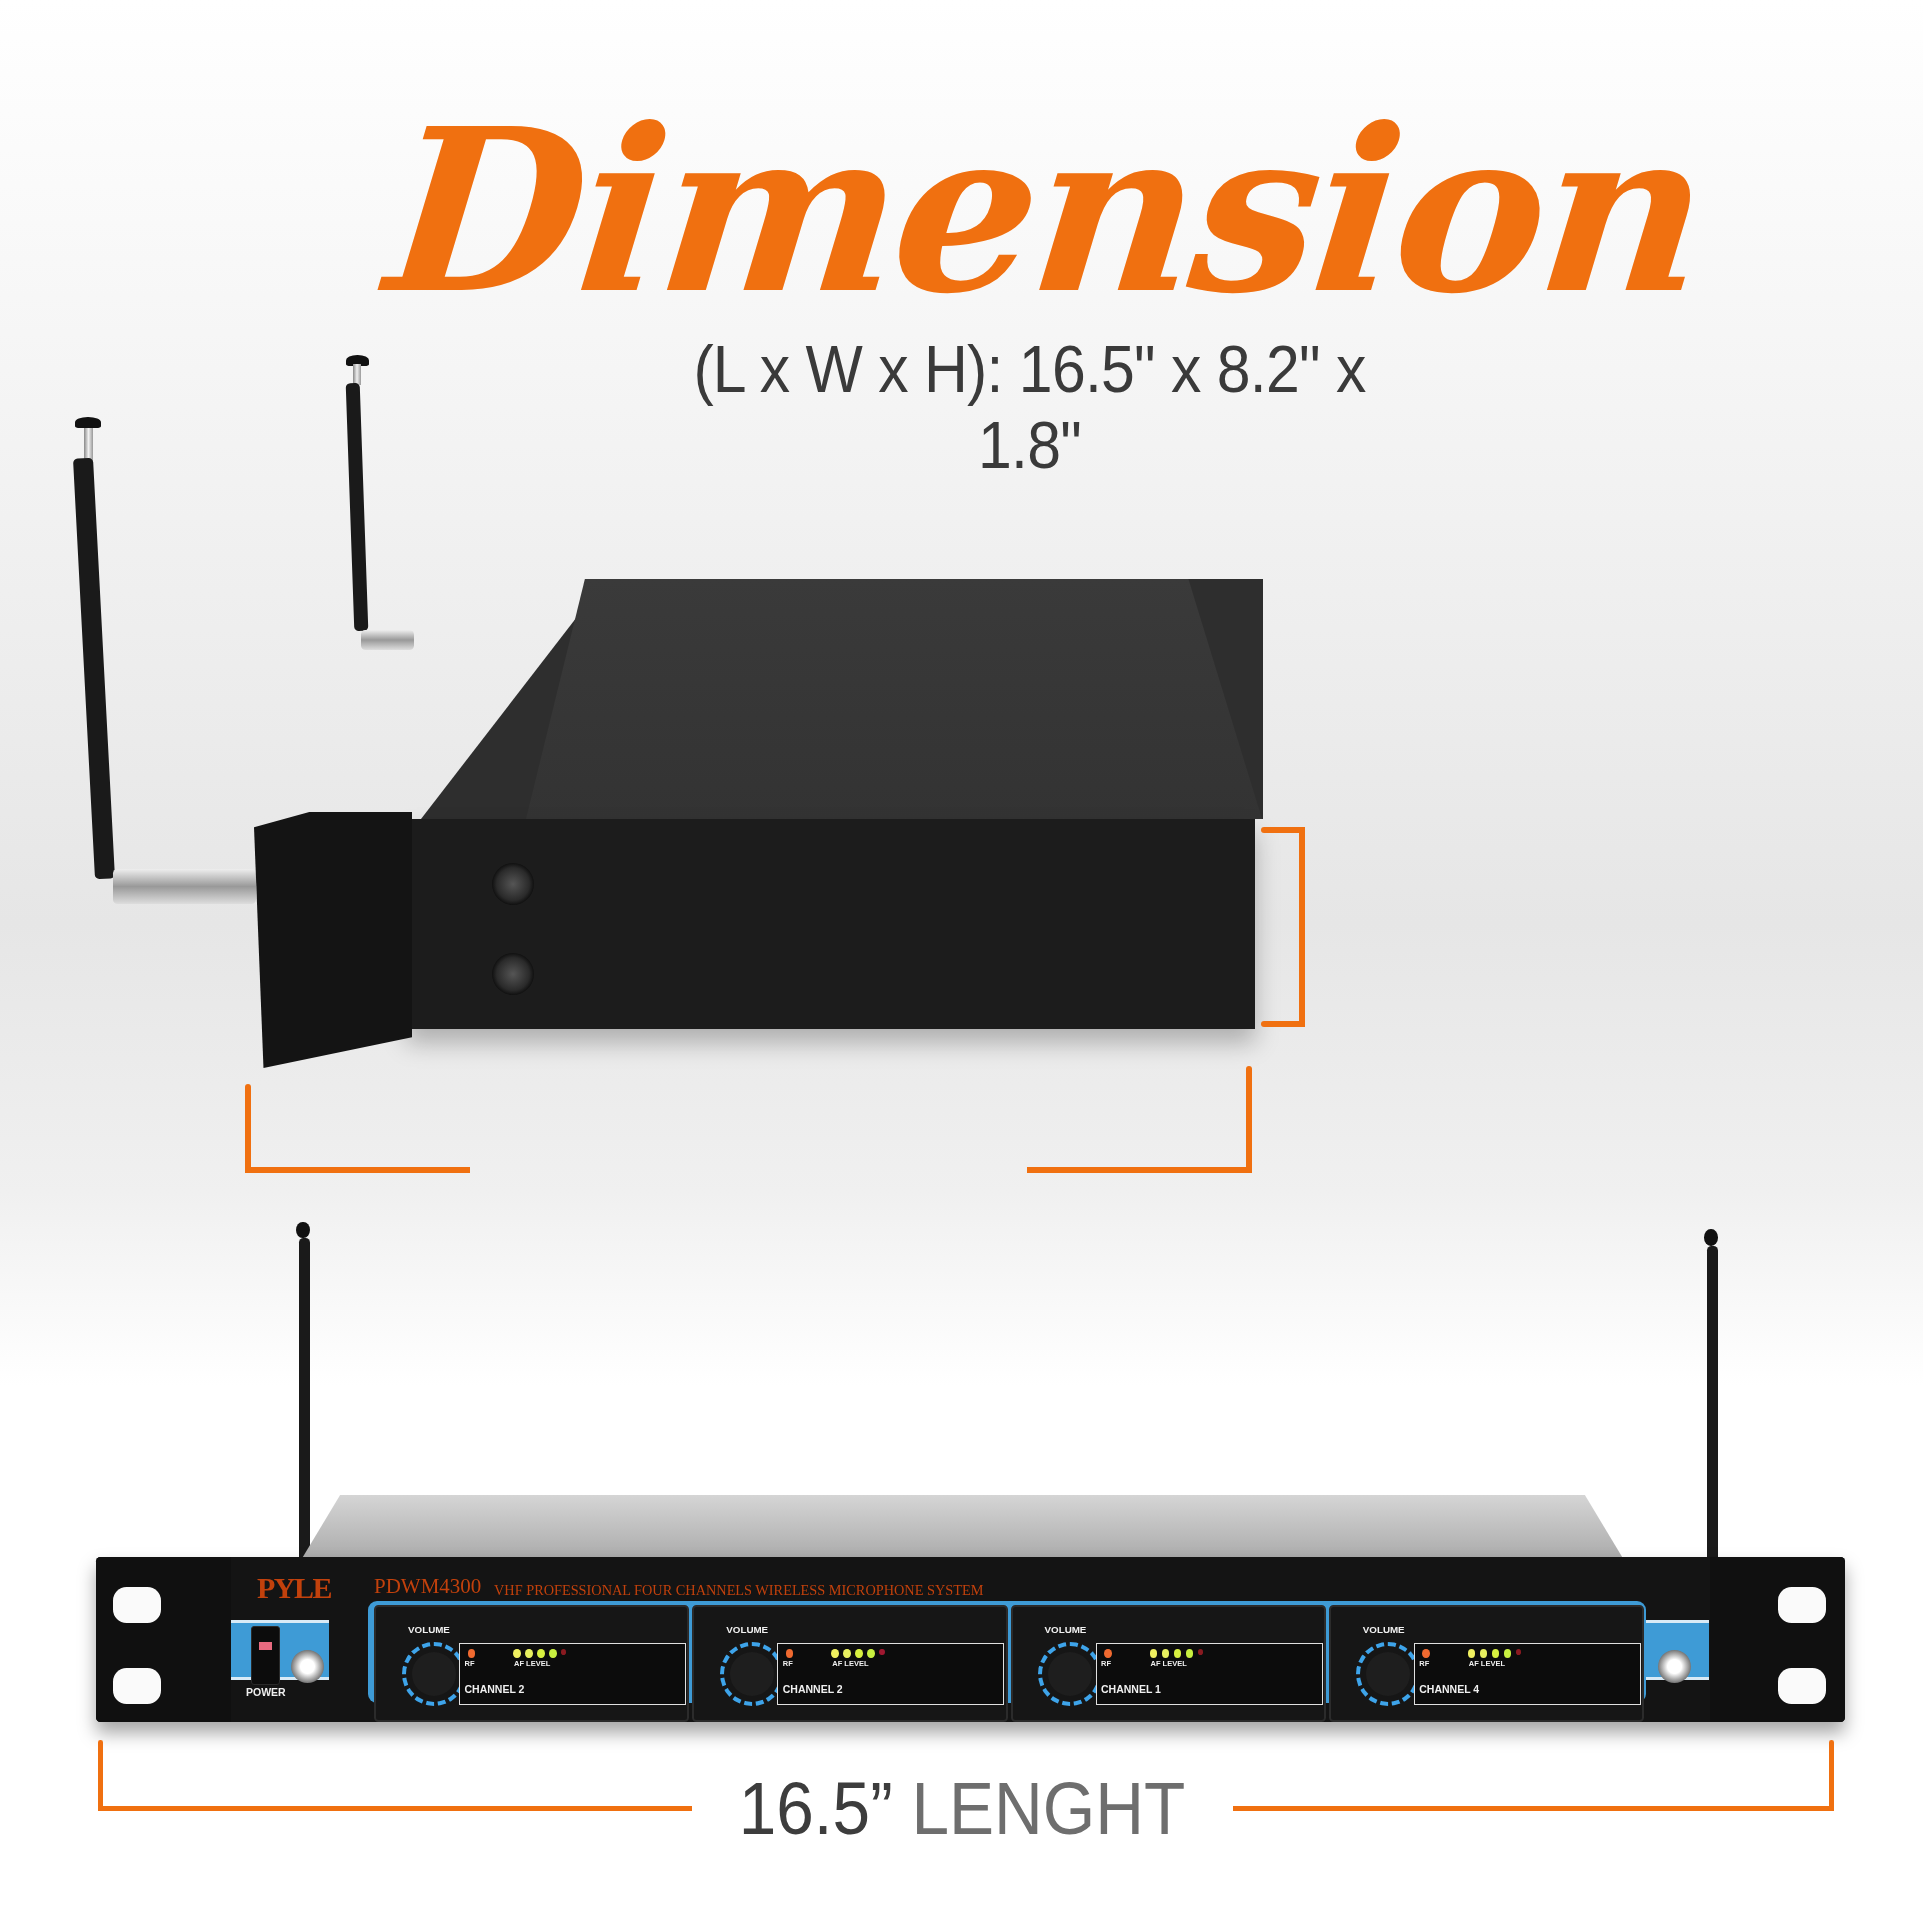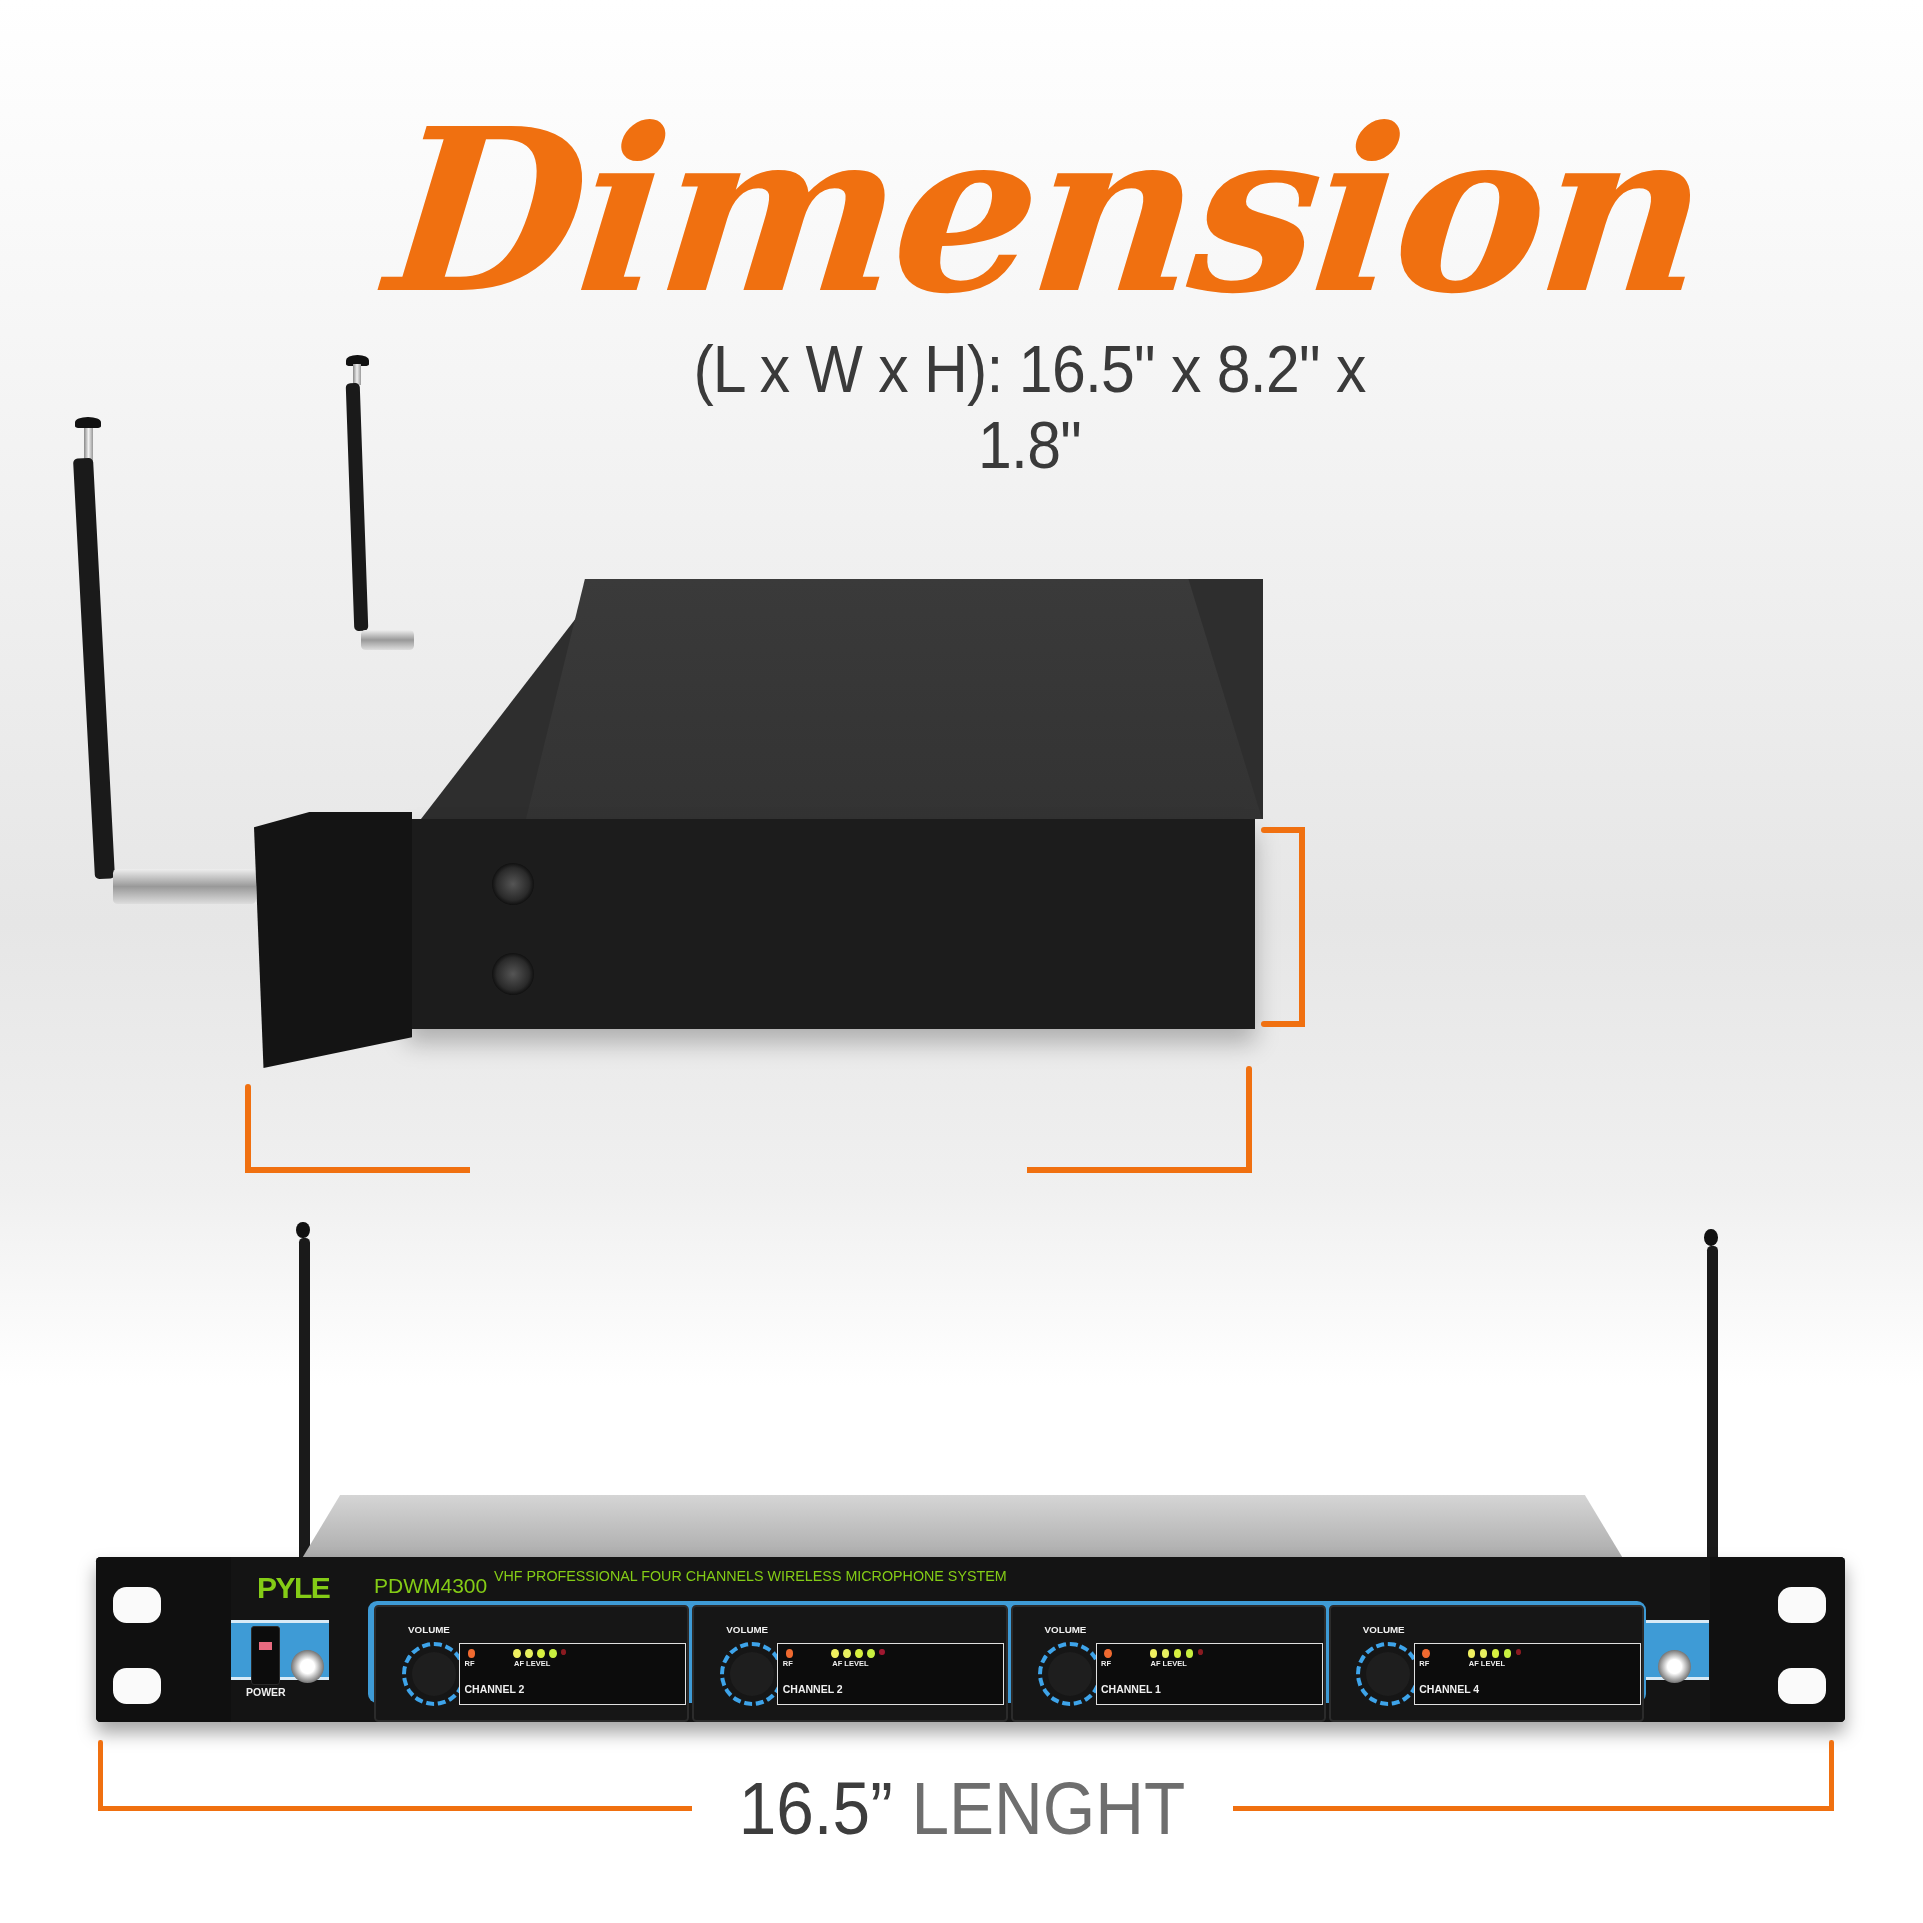--- a/index.html
+++ b/index.html
@@ -68,21 +68,21 @@
   .rack-hole { width:48px; height:36px; background:#fafafa; border-radius:13.5px; }
   .blue-strip { background:#3e9bd6; }
   .module {
     width:316px; height:113px; background:#161616; border:2.3px solid #2b2b2b; border-radius:4.5px;
   }
   .knob-ring { width:56px; height:56px; border-radius:50%; border:4.5px dashed #3ea4ea; }
   .knob { width:44px; height:44px; border-radius:50%; background:#1e1e1e; position:absolute; left:6px; top:6px; }
   .display { width:225px; height:60px; border:1.5px solid #e0e0e0; background:#0c0c0c; }
   .led { width:7.5px; height:9px; border-radius:50%; }
   .panel-text { font-family:"Liberation Sans", sans-serif; font-weight:bold; color:#f0f0f0; }
-  .brand-text { font-family:Liberation Sans, sans-serif; color:#84cc16; white-space:nowrap; }
+  .brand-text { font-family:Liberation Serif, serif; color:#c2410c; white-space:nowrap; }
 </style>
 </head>
 <body>
 
 <div class="abs title">Dimension</div>
 <div class="abs subtitle">(L x W x H): 16.5" x 8.2" x 1.8"</div>
 
 <div class="abs" style="left:0;top:0;width:1924px;height:1202px;">
 
   <div class="abs antenna-tip" style="left:346px;top:355px;"></div>
@@ -133,21 +133,21 @@
     <div class="abs rack-hole" style="left:16.5px;top:111px;"></div>
   </div>
 
   <div class="abs rack-ear" style="left:1614px;top:0;border-radius:0 4.5px 4.5px 0;">
     <div class="abs rack-hole" style="left:68px;top:30px;"></div>
     <div class="abs rack-hole" style="left:68px;top:111px;"></div>
   </div>
 
   <div class="abs brand-text" style="left:161px;top:13.5px;font-size:30px;font-weight:bold;letter-spacing:-1.5px;">PYLE</div>
   <div class="abs brand-text" style="left:278px;top:16.5px;font-size:21px;">PDWM4300</div>
-  <div class="abs brand-text" style="left:398px;top:11px;font-size:14.3px;">VHF PROFESSIONAL FOUR CHANNELS WIRELESS MICROPHONE SYSTEM</div>
+  <div class="abs brand-text" style="left:398px;top:25px;font-size:14.3px;">VHF PROFESSIONAL FOUR CHANNELS WIRELESS MICROPHONE SYSTEM</div>
 
   <div class="abs blue-strip" style="left:135px;top:63px;width:98px;height:54px;border-top:3px solid #d8eaf6;border-bottom:3px solid #d8eaf6;"></div>
   <div class="abs blue-strip" style="left:1548px;top:63px;width:65px;height:54px;border-top:3px solid #d8eaf6;border-bottom:3px solid #d8eaf6;"></div>
   <div class="abs blue-strip" style="left:272px;top:44px;width:1278px;height:102px;border-radius:9px;"></div>
 
   <div class="abs" style="left:155px;top:69px;width:27px;height:57px;background:#0c0c0c;border:1.5px solid #2a2a2a;border-radius:3px;">
     <div class="abs" style="left:6.8px;top:15px;width:13.5px;height:7.5px;background:#e86a80;"></div>
   </div>
   <div class="abs panel-text" style="left:150px;top:129px;font-size:10.5px;">POWER</div>
 

